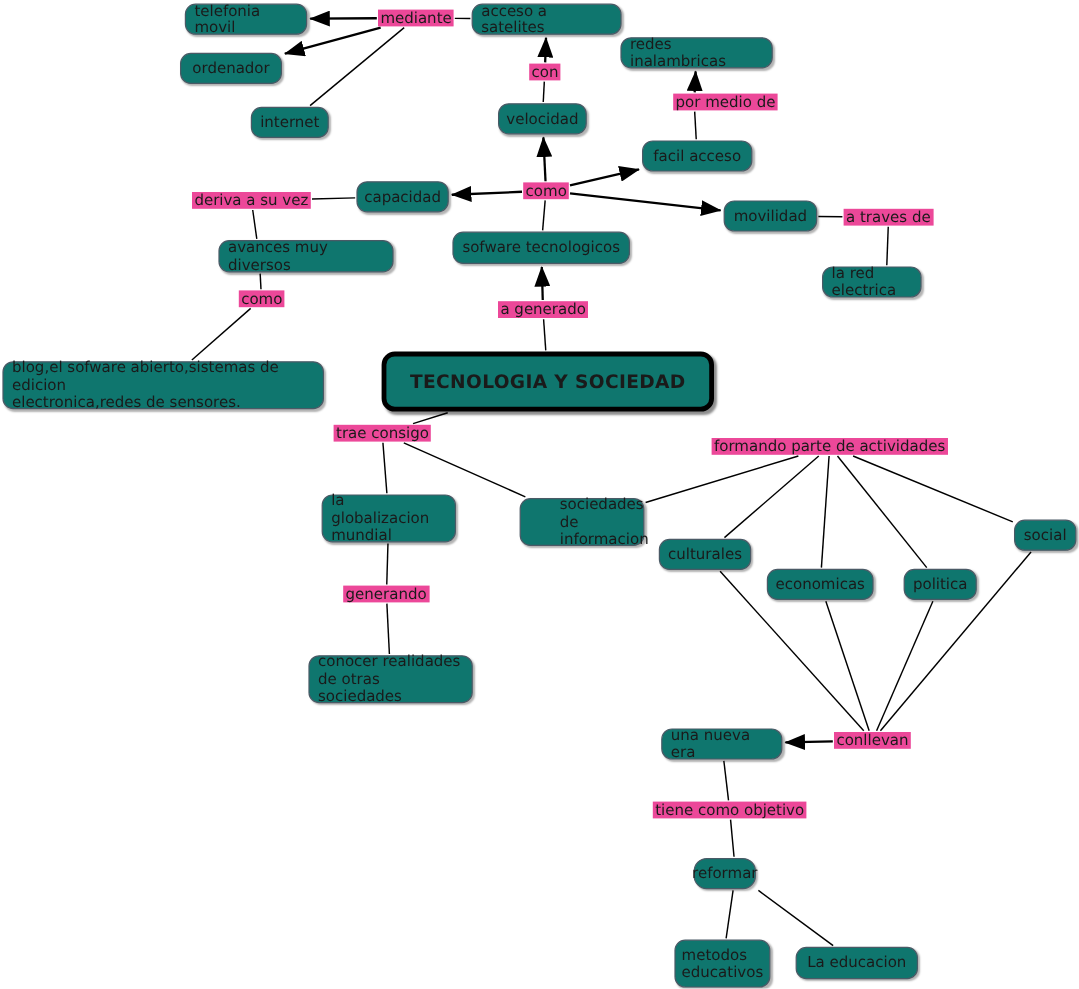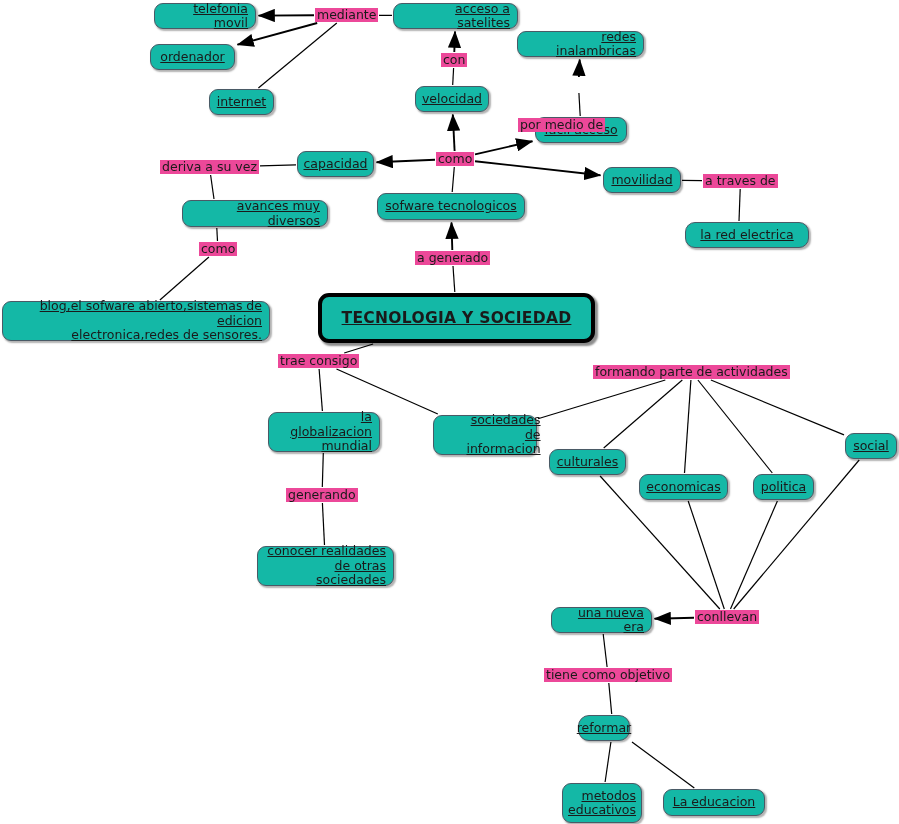--- a/index.html
+++ b/index.html
@@ -20,35 +20,34 @@
     position: absolute;
     left: 0;
     top: 0;
     width: 899px;
     height: 824px;
     pointer-events: none;
   }
   .node {
     position: absolute;
     box-sizing: border-box;
-    background: #14b8a6;
+    background: #0f766e;
     border: 1.3px solid #4a5a66;
     border-radius: 9px;
     color: #1a1a1a;
     font-size: 12.5px;
     line-height: 14.5px;
-    text-align: right;
+    text-align: left;
     display: flex;
     align-items: center;
     justify-content: center;
     padding: 2px 7px;
     box-shadow: 1.5px 1.5px 1.6px rgba(0,0,0,0.30);
     white-space: pre-line;
     z-index: 3;
-    text-decoration: underline;
   }
   .node.root {
     border: 4px solid #000000;
     border-radius: 11px;
     font-size: 15.5px;
     font-weight: bold;
     letter-spacing: 0.3px;
     box-shadow: 2.5px 2.5px 2px rgba(0,0,0,0.45);
   }
   .link-label {
@@ -120,21 +119,21 @@
       <div class="node" style="left: 393px; top: 3px; width: 125px; height: 26px;">acceso a satelites</div>
       <div class="node" style="left: 517px; top: 31px; width: 127px; height: 26px;">redes inalambricas</div>
       <div class="node" style="left: 150px; top: 44px; width: 85px; height: 26px;">ordenador</div>
       <div class="node" style="left: 415px; top: 86px; width: 74px; height: 26px;">velocidad</div>
       <div class="node" style="left: 209px; top: 89px; width: 65px; height: 26px;">internet</div>
       <div class="node" style="left: 535px; top: 117px; width: 92px; height: 26px;">facil acceso</div>
       <div class="node" style="left: 297px; top: 151px; width: 77px; height: 26px;">capacidad</div>
       <div class="node" style="left: 603px; top: 167px; width: 78px; height: 26px;">movilidad</div>
       <div class="node" style="left: 143px; top: 200px; width: 146px; height: 27px; margin-left: 39px;">avances muy diversos</div>
       <div class="node" style="left: 377px; top: 193px; width: 148px; height: 27px;">sofware tecnologicos</div>
-      <div class="node" style="left: 685px; top: 222px; width: 124px; height: 26px; border-radius: 10px;">la red electrica</div>
+      <div class="node" style="left: 685px; top: 222px; width: 83px; height: 26px;">la red electrica</div>
       <div class="node" style="left: 2px; top: 301px; width: 268px; height: 40px;">blog,el sofware abierto,sistemas de edicion
 electronica,redes de sensores.</div>
       <div class="node root" style="left: 318px; top: 293px; width: 277px; height: 50px;">TECNOLOGIA Y SOCIEDAD</div>
       <div class="node" style="left: 268px; top: 412px; width: 112px; height: 40px;">la globalizacion
 mundial</div>
       <div class="node" style="left: 433px; top: 415px; width: 104px; height: 40px; padding-left: 44px;">sociedades de
 informacion</div>
       <div class="node" style="left: 845px; top: 433px; width: 52px; height: 26px;">social</div>
       <div class="node" style="left: 549px; top: 449px; width: 77px; height: 26px;">culturales</div>
       <div class="node" style="left: 639px; top: 474px; width: 89px; height: 26px;">economicas</div>
@@ -143,21 +142,21 @@
 de otras sociedades</div>
       <div class="node" style="left: 551px; top: 607px; width: 101px; height: 26px;">una nueva era</div>
       <div class="node" style="left: 578px; top: 715px; width: 52px; height: 26px; border-radius: 11px;">reformar</div>
       <div class="node" style="left: 562px; top: 783px; width: 80px; height: 40px;">metodos
 educativos</div>
       <div class="node" style="left: 663px; top: 789px; width: 102px; height: 27px;">La educacion</div>
     </div>
   <div id="labels-group">
       <div class="link-label" style="left: 315px; top: 8px;">mediante</div>
       <div class="link-label" style="left: 441px; top: 53px;">con</div>
-      <div class="link-label" style="left: 518px; top: 78px; margin-top: 40px;">por medio de</div>
+      <div class="link-label" style="left: 561px; top: 78px;">por medio de</div>
       <div class="link-label" style="left: 160px; top: 160px;">deriva a su vez</div>
       <div class="link-label" style="left: 436px; top: 152px;">como</div>
       <div class="link-label" style="left: 703px; top: 174px;">a traves de</div>
       <div class="link-label" style="left: 199px; top: 242px;">como</div>
       <div class="link-label" style="left: 415px; top: 251px;">a generado</div>
       <div class="link-label" style="left: 278px; top: 354px;">trae consigo</div>
       <div class="link-label" style="left: 593px; top: 365px;">formando parte de actividades</div>
       <div class="link-label" style="left: 286px; top: 488px;">generando</div>
       <div class="link-label" style="left: 695px; top: 610px;">conllevan</div>
       <div class="link-label" style="left: 544px; top: 668px;">tiene como objetivo</div>

